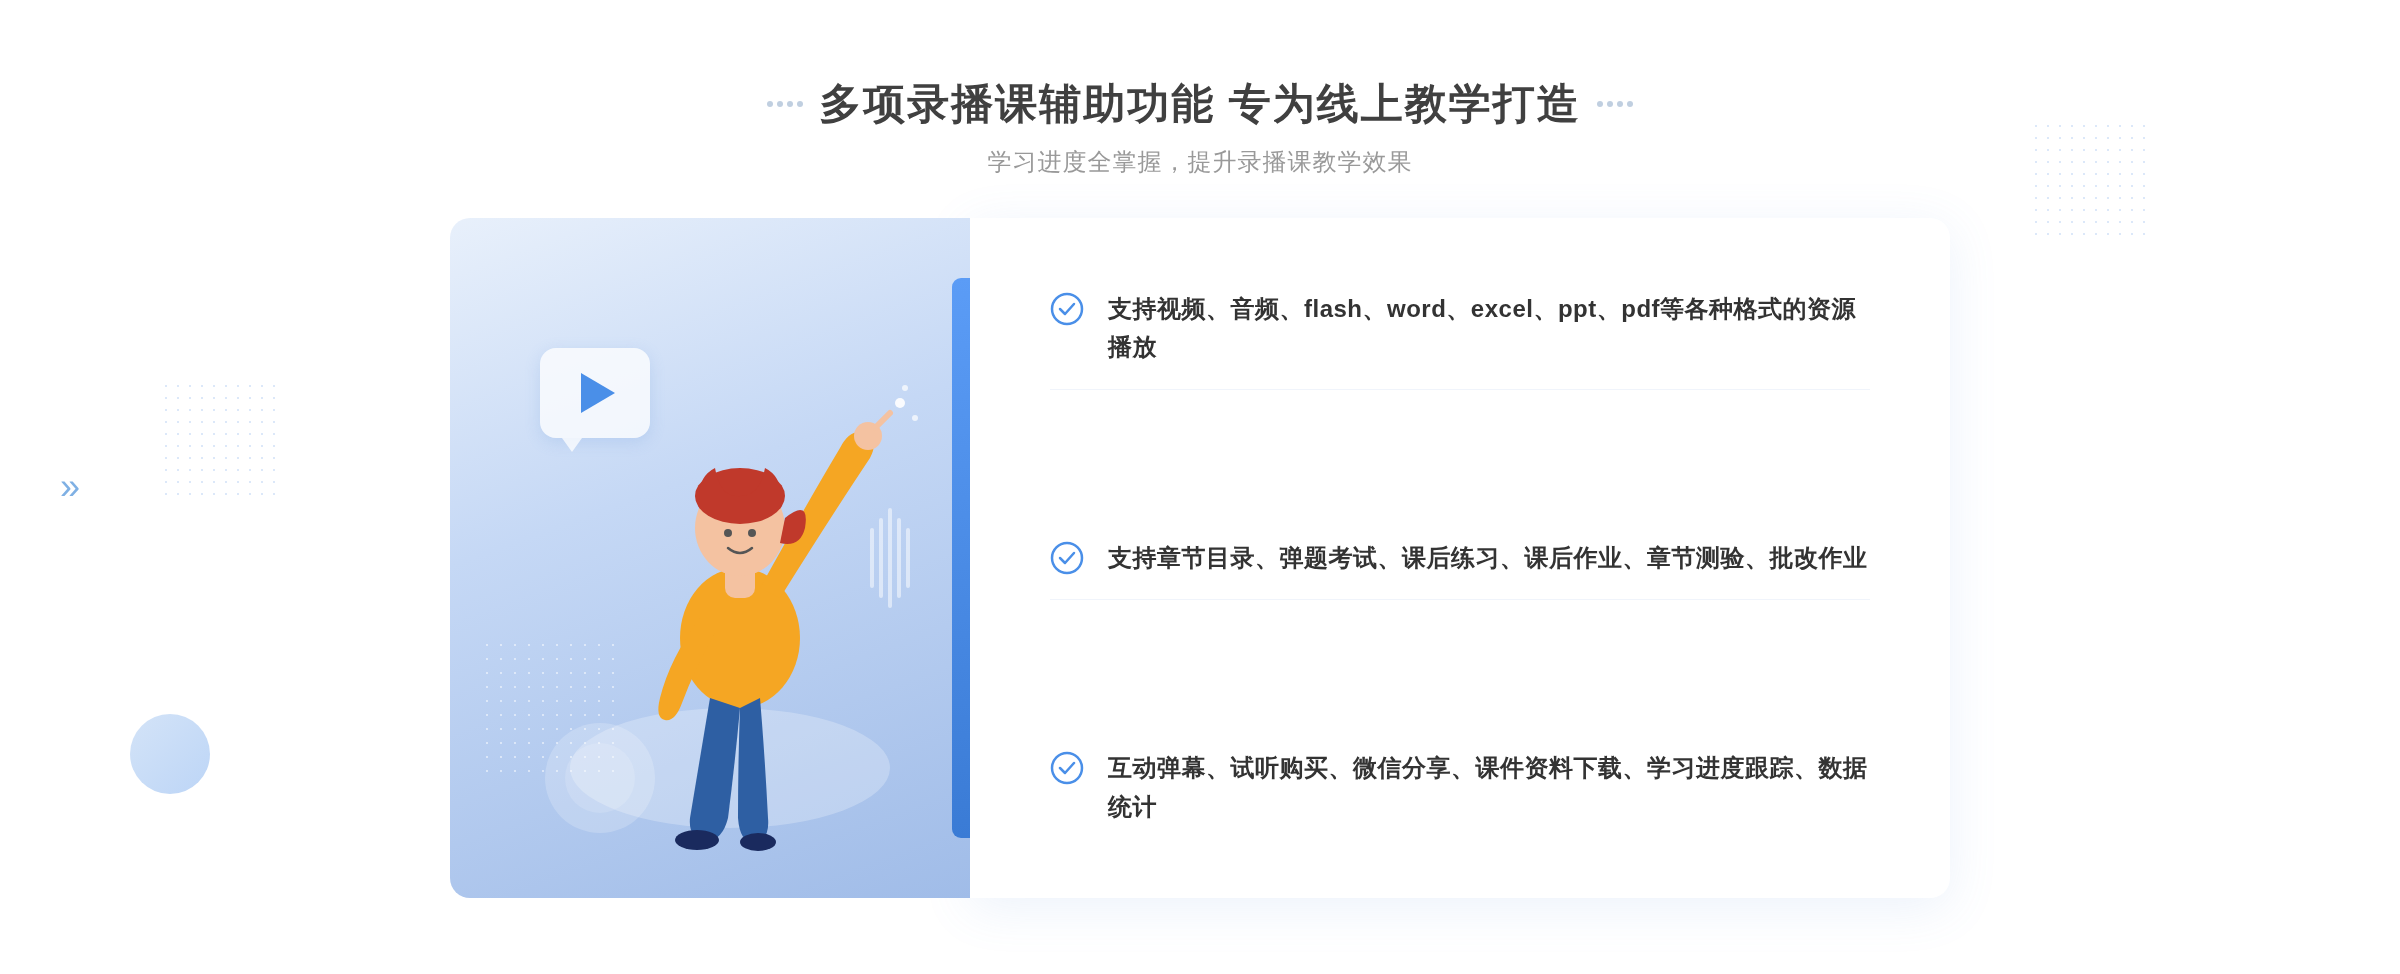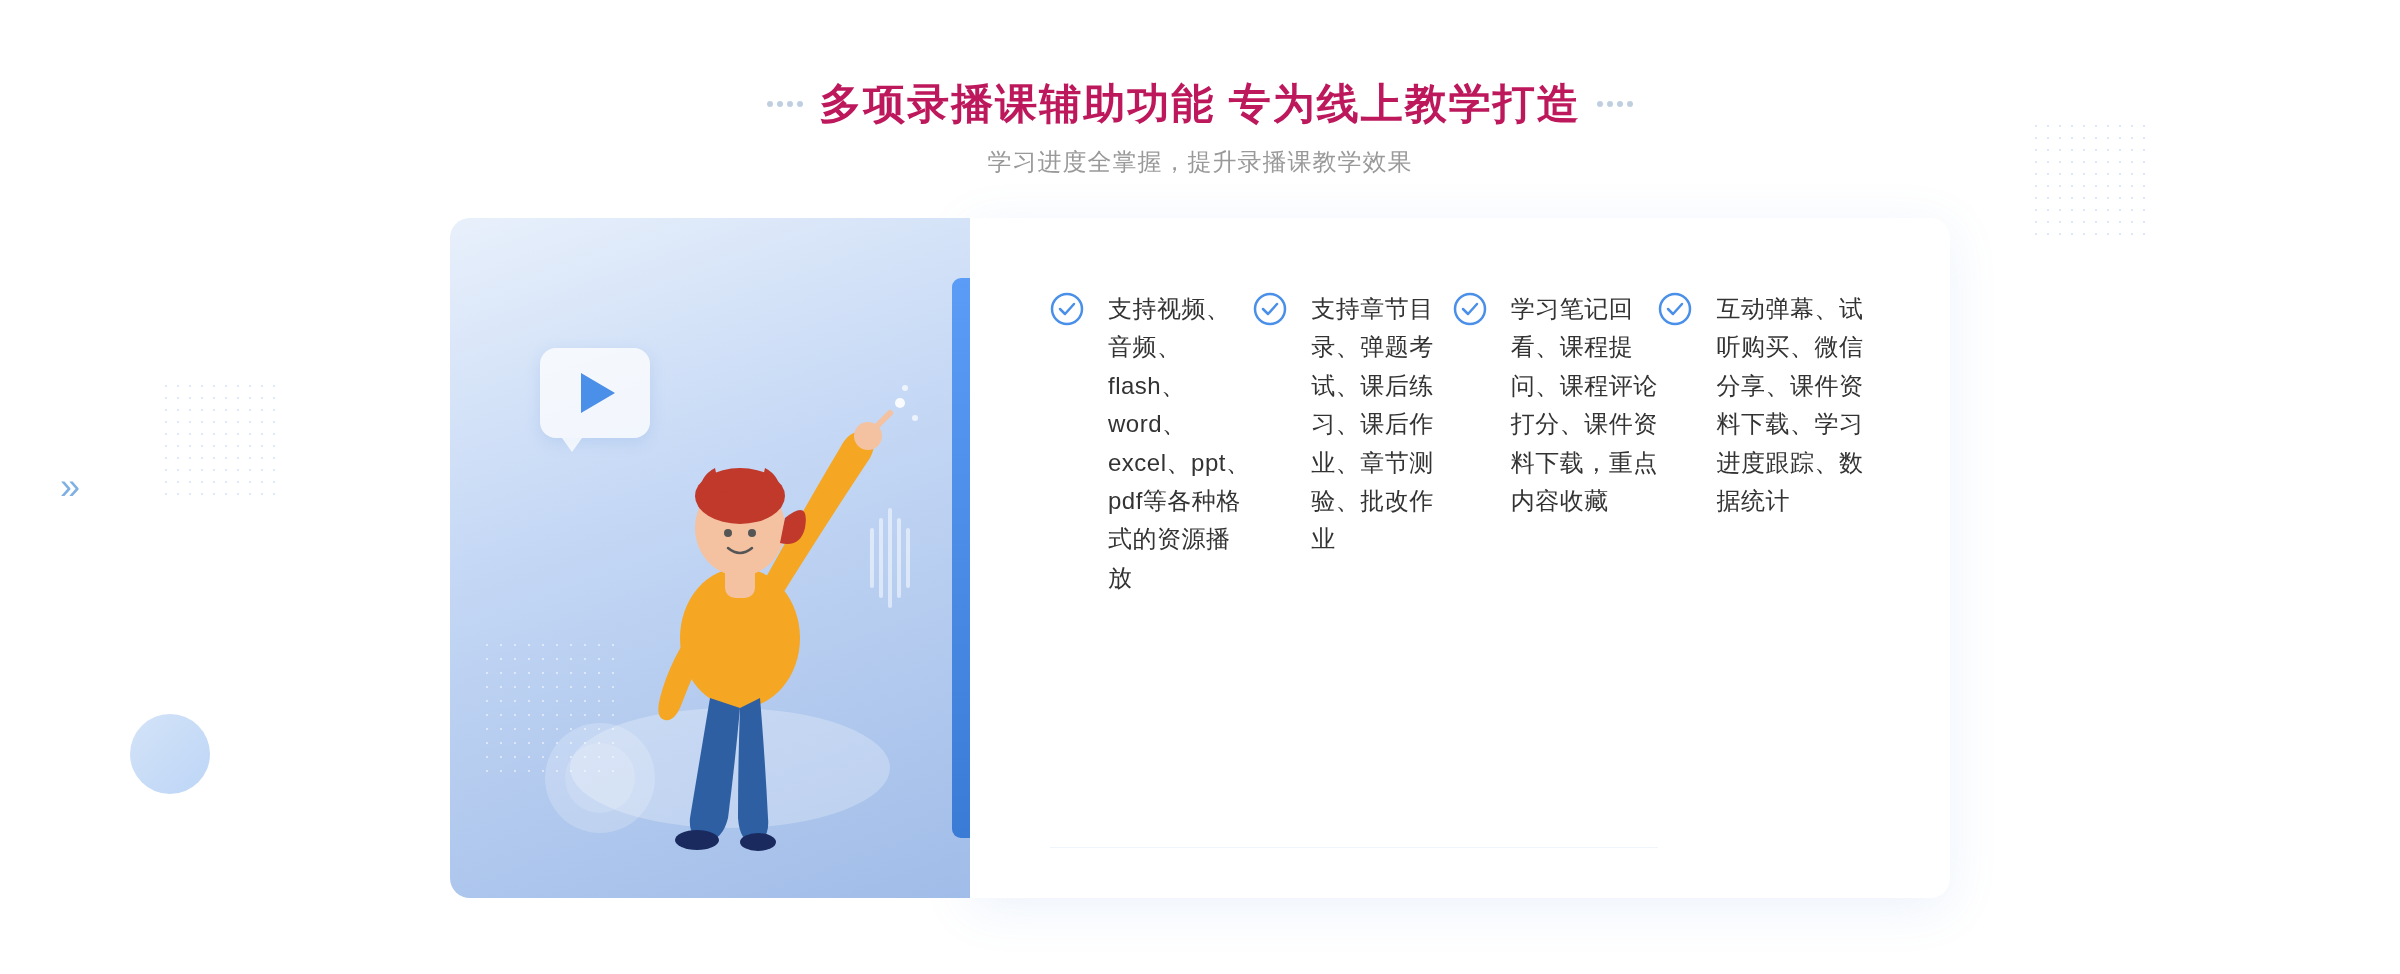--- a/index.html
+++ b/index.html
@@ -88,21 +88,21 @@
       display: inline-block;
       width: 6px;
       height: 6px;
       background: #c0cfe0;
       border-radius: 50%;
     }
 
     .header-title {
       font-size: 42px;
       font-weight: 700;
-      color: #be185d;
+      color: #404040;
       letter-spacing: 2px;
     }
 
     .header-subtitle {
       font-size: 24px;
       color: #999;
       margin-top: 14px;
       letter-spacing: 1px;
     }
 
@@ -201,22 +201,23 @@
     }
 
     
     .right-panel {
       flex: 1;
       background: #fff;
       border-radius: 0 20px 20px 0;
       box-shadow: 0 10px 50px rgba(100,150,220,0.12);
       padding: 50px 80px;
       display: flex;
-      flex-direction: row;
+      flex-direction: column;
       justify-content: space-between;
+      font-weight: bold;
     }
 
     .feature-item {
       display: flex;
       align-items: flex-start;
       gap: 24px;
       padding: 22px 0;
       border-bottom: 1px solid #f0f4fb;
     }
 
@@ -355,29 +356,20 @@
     <div class="feature-item">
       <div class="check-icon">
         <svg viewBox="0 0 34 34" fill="none" xmlns="http://www.w3.org/2000/svg">
           <circle cx="17" cy="17" r="15" stroke="#4a8fe8" stroke-width="2.5"></circle>
           <polyline points="10,17 15,22 24,12" stroke="#4a8fe8" stroke-width="2.5" stroke-linecap="round" stroke-linejoin="round"></polyline>
         </svg>
       </div>
       <span class="feature-text">支持章节目录、弹题考试、课后练习、课后作业、章节测验、批改作业</span>
     </div>
 
-    <div class="feature-item">
-      <div class="check-icon">
-        <svg viewBox="0 0 34 34" fill="none" xmlns="http://www.w3.org/2000/svg">
-          <circle cx="17" cy="17" r="15" stroke="#4a8fe8" stroke-width="2.5"></circle>
-          <polyline points="10,17 15,22 24,12" stroke="#4a8fe8" stroke-width="2.5" stroke-linecap="round" stroke-linejoin="round"></polyline>
-        </svg>
-      </div>
-      <span class="feature-text">学习笔记回看、课程提问、课程评论打分、课件资料下载，重点内容收藏</span>
-    </div>
 
     <div class="feature-item">
       <div class="check-icon">
         <svg viewBox="0 0 34 34" fill="none" xmlns="http://www.w3.org/2000/svg">
           <circle cx="17" cy="17" r="15" stroke="#4a8fe8" stroke-width="2.5"></circle>
           <polyline points="10,17 15,22 24,12" stroke="#4a8fe8" stroke-width="2.5" stroke-linecap="round" stroke-linejoin="round"></polyline>
         </svg>
       </div>
       <span class="feature-text">互动弹幕、试听购买、微信分享、课件资料下载、学习进度跟踪、数据统计</span>
     </div>

